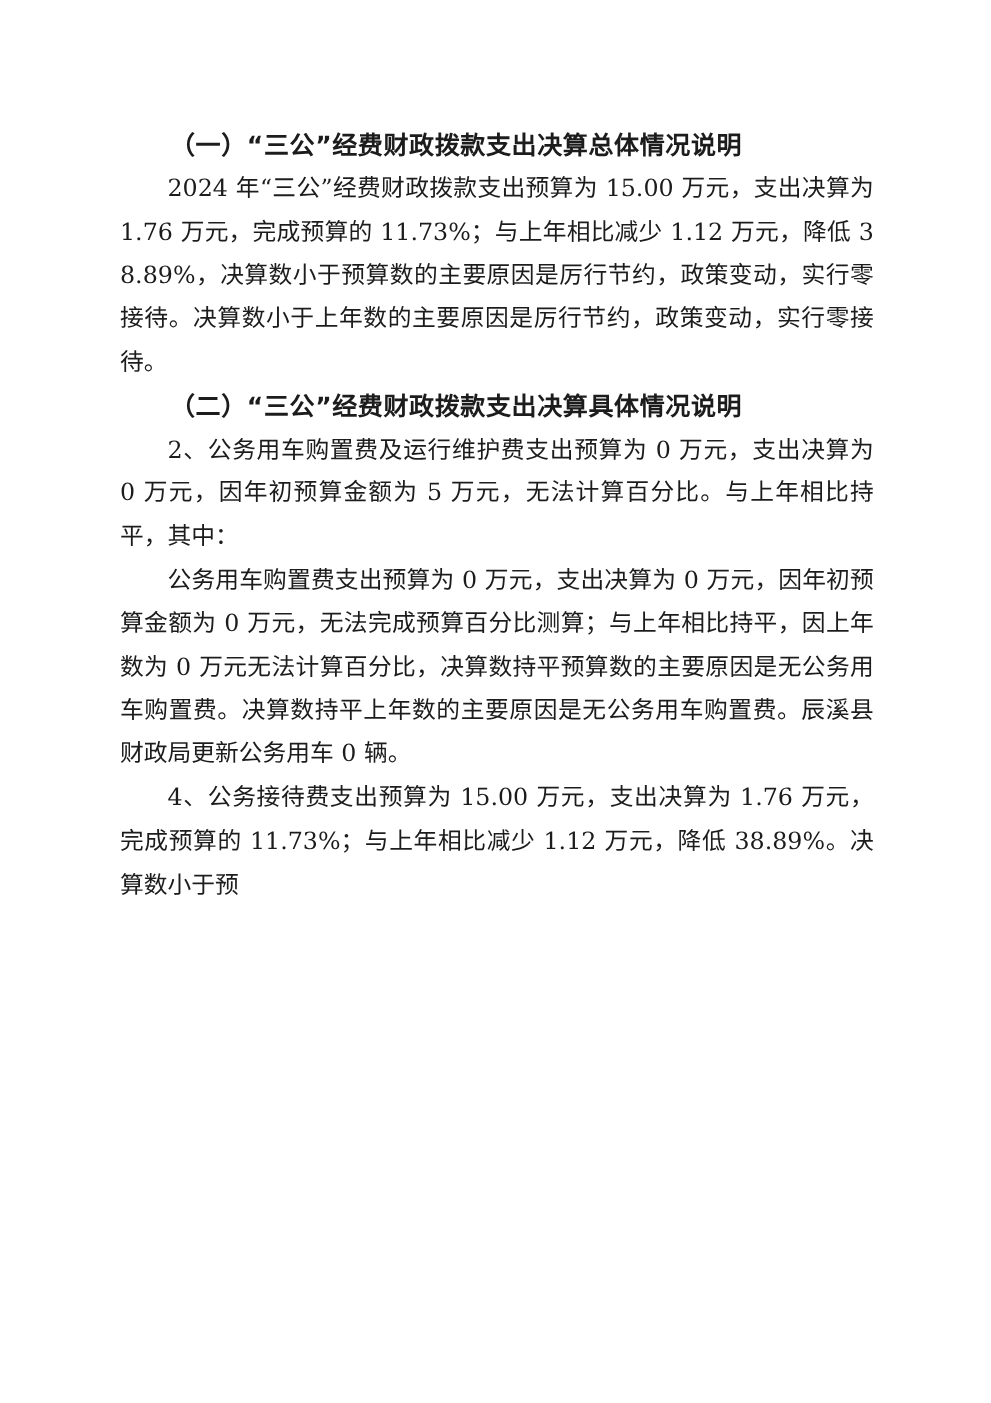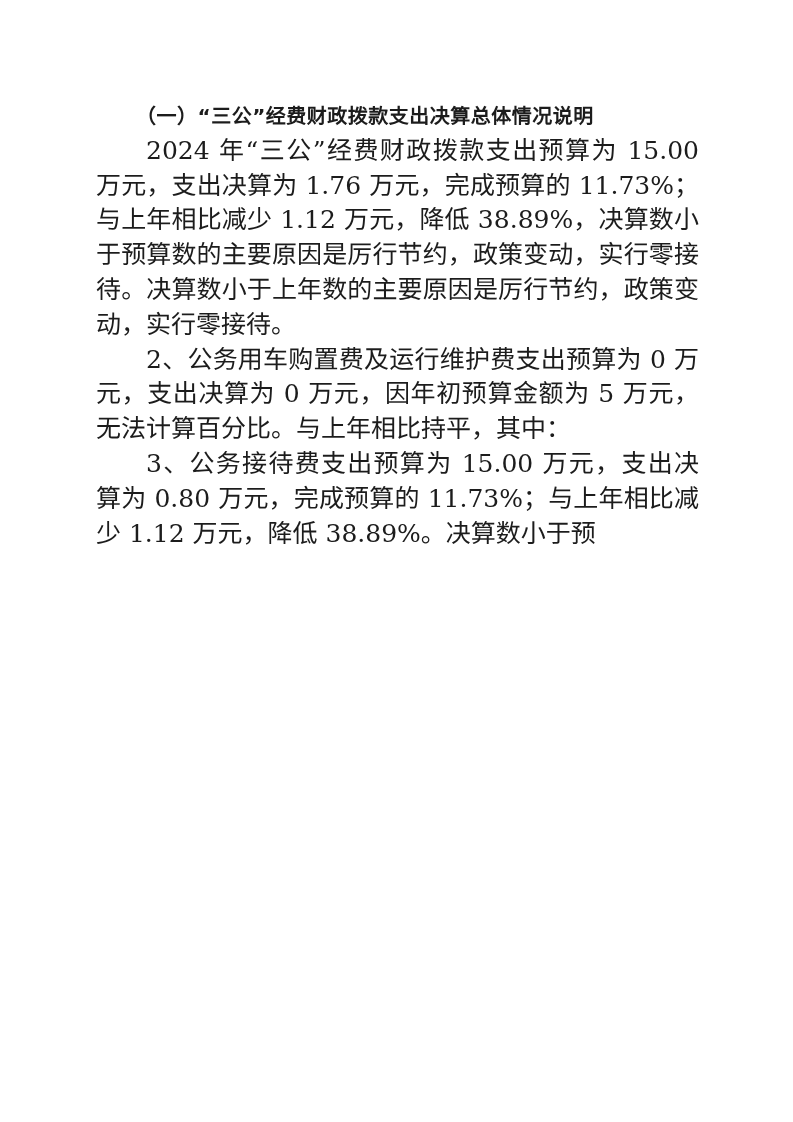--- a/index.html
+++ b/index.html
@@ -17,21 +17,21 @@
     padding: 99px 94px 0 96px;
     overflow: hidden;
   }
   .doc {
     color: #1c1c1c;
   }
   .doc p {
     margin: 0;
     padding: 0;
     font-family: "DejaVu Serif", "Liberation Serif", serif;
-    font-size: 25px;
+    font-size: 19px;
     line-height: 34.8px;
     text-align: justify;
     text-justify: inter-ideograph;
     text-indent: 2em;
     word-break: break-all;
     color: #1c1c1c;
   }
   .doc p.heading {
     font-family: "DejaVu Sans", "Liberation Sans", sans-serif;
     font-weight: 700;
@@ -39,16 +39,18 @@
     letter-spacing: 0.5px;
   }
 </style>
 </head>
 <body>
 
 <div class="page">
   <div class="doc">
     <p class="heading">（一）“三公”经费财政拨款支出决算总体情况说明</p>
     <p class="body">2024 年“三公”经费财政拨款支出预算为 15.00 万元，支出决算为 1.76 万元，完成预算的 11.73%；与上年相比减少 1.12 万元，降低 38.89%，决算数小于预算数的主要原因是厉行节约，政策变动，实行零接待。决算数小于上年数的主要原因是厉行节约，政策变动，实行零接待。</p>
+    <p class="heading">（二）“三公”经费财政拨款支出决算具体情况说明</p>
     <p class="body">2、公务用车购置费及运行维护费支出预算为 0 万元，支出决算为 0 万元，因年初预算金额为 5 万元，无法计算百分比。与上年相比持平，其中：</p>
-    <p class="body">3、公务接待费支出预算为 15.00 万元，支出决算为 0.80 万元，完成预算的 11.73%；与上年相比减少 1.12 万元，降低 38.89%。决算数小于预</p>
+    <p class="body">公务用车购置费支出预算为 0 万元，支出决算为 0 万元，因年初预算金额为 0 万元，无法完成预算百分比测算；与上年相比持平，因上年数为 0 万元无法计算百分比，决算数持平预算数的主要原因是无公务用车购置费。决算数持平上年数的主要原因是无公务用车购置费。辰溪县财政局更新公务用车 0 辆。</p>
+    <p class="body">4、公务接待费支出预算为 15.00 万元，支出决算为 1.76 万元，完成预算的 11.73%；与上年相比减少 1.12 万元，降低 38.89%。决算数小于预</p>
   </div>
 </div>
 
 </body></html>

